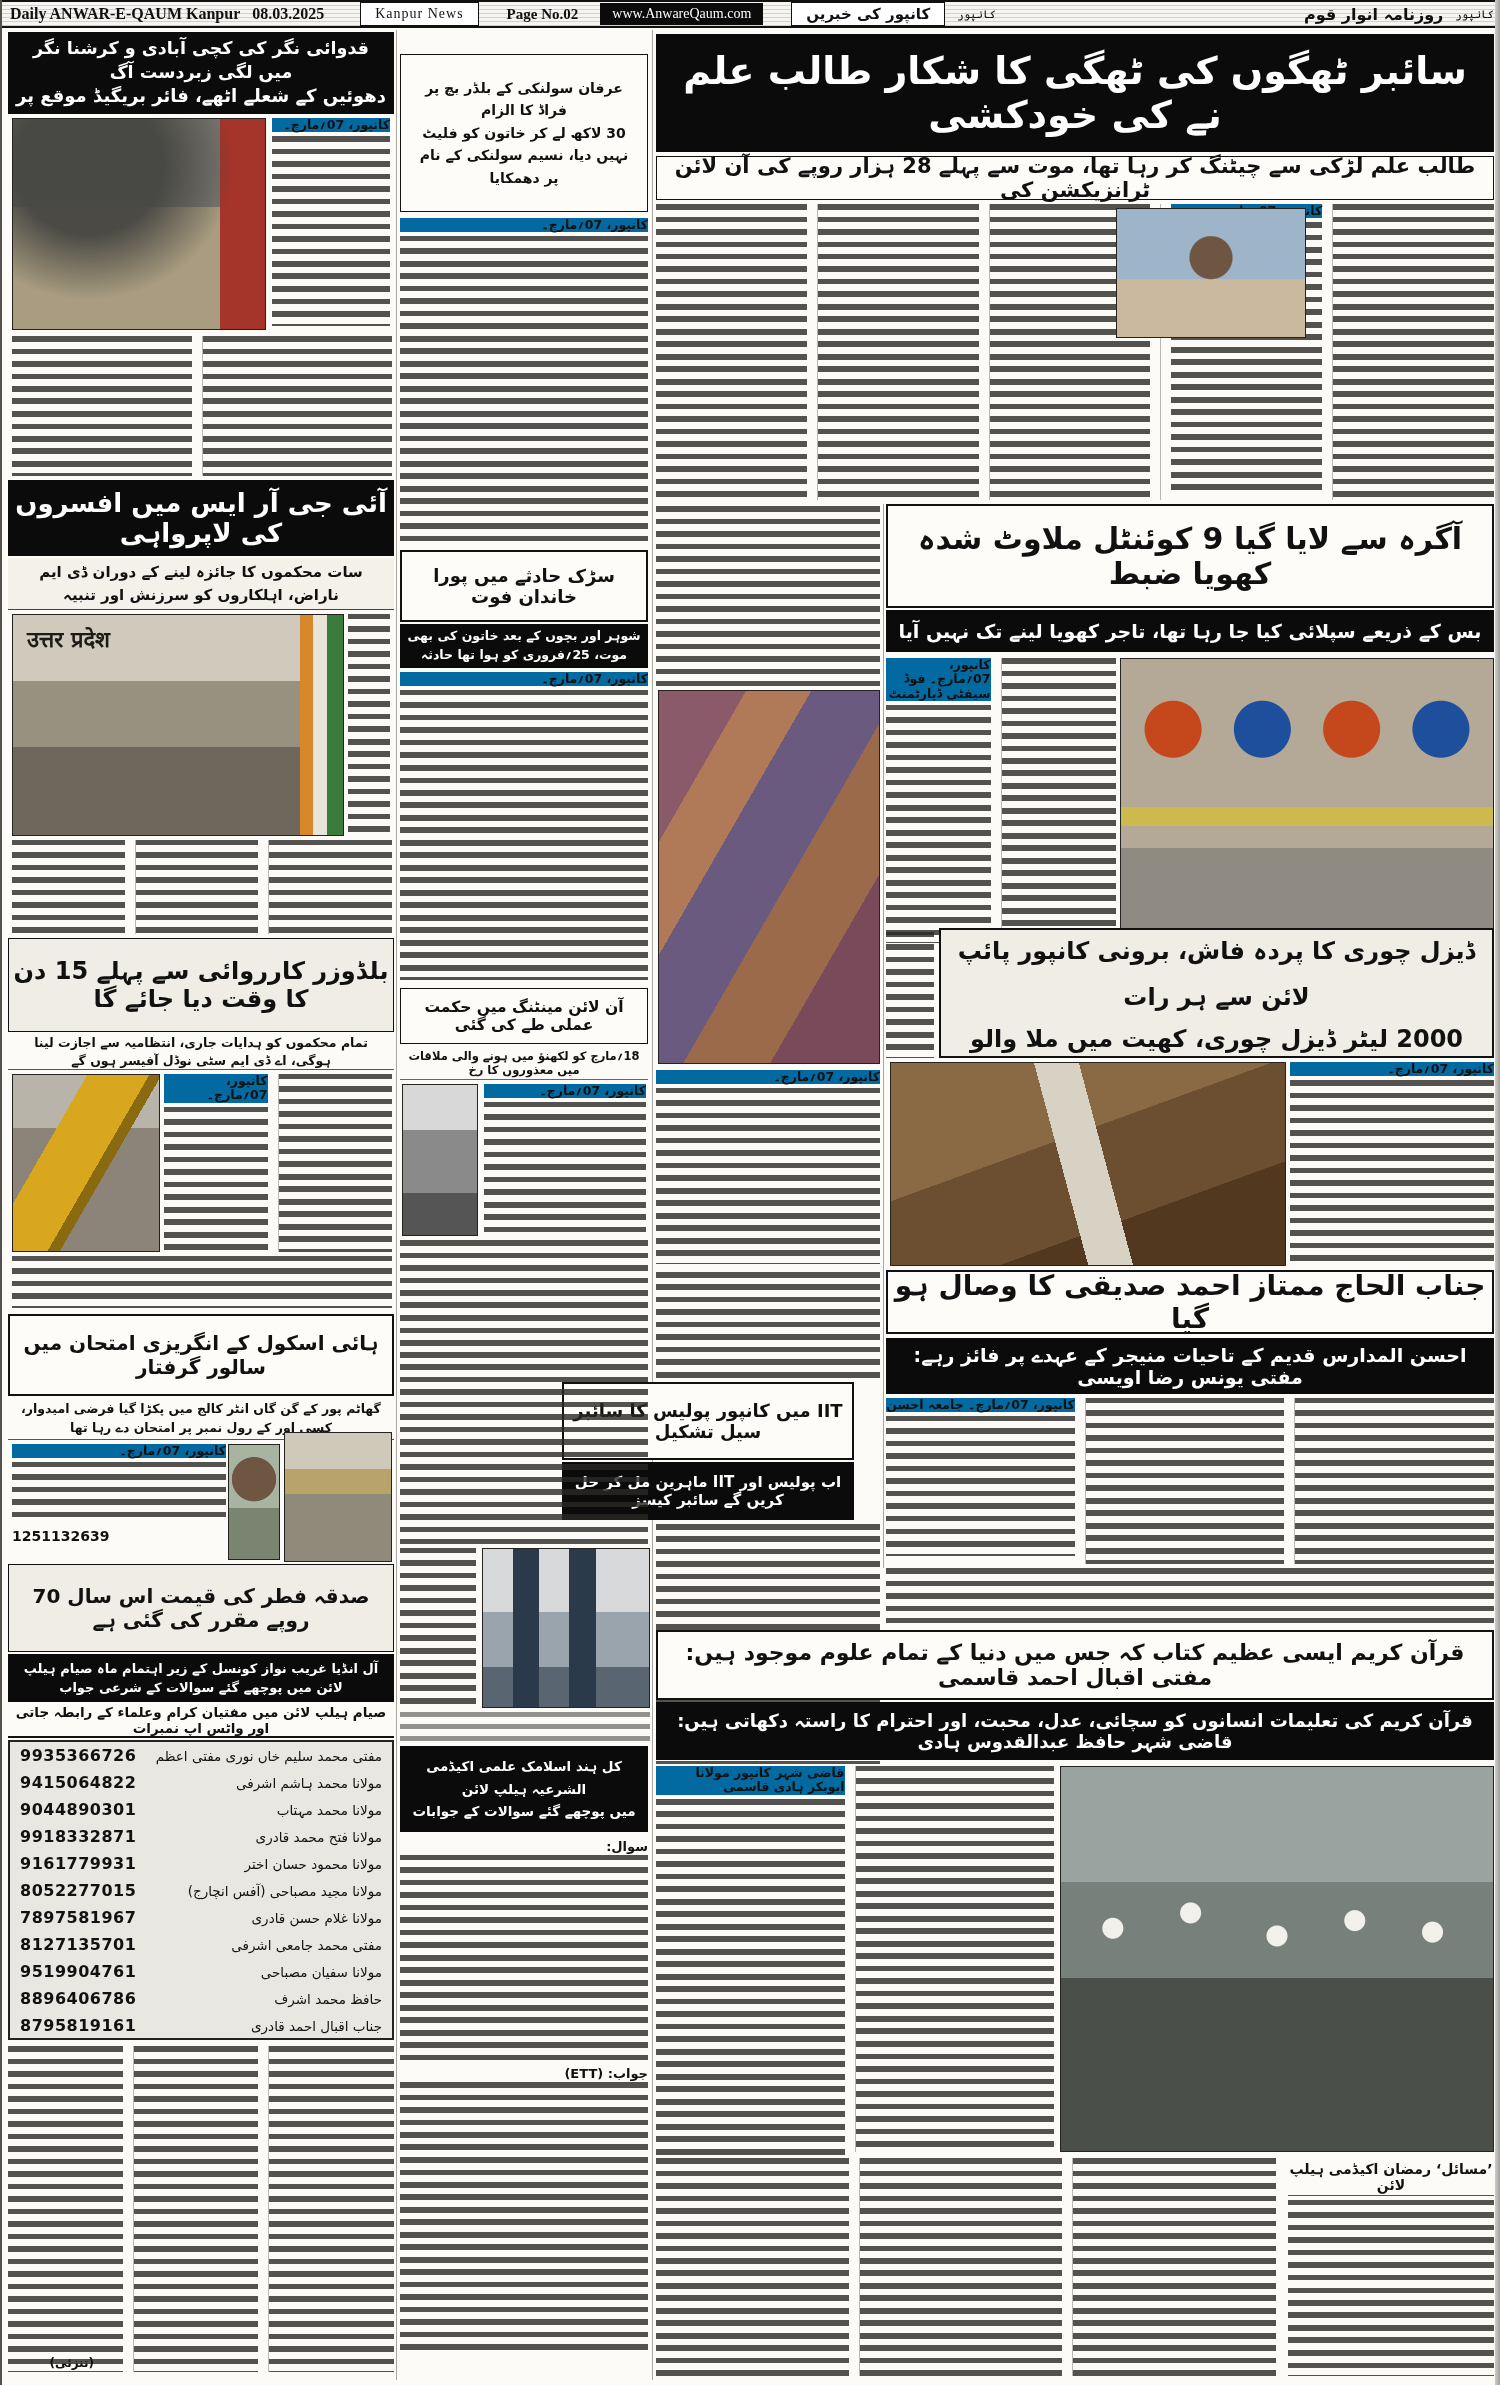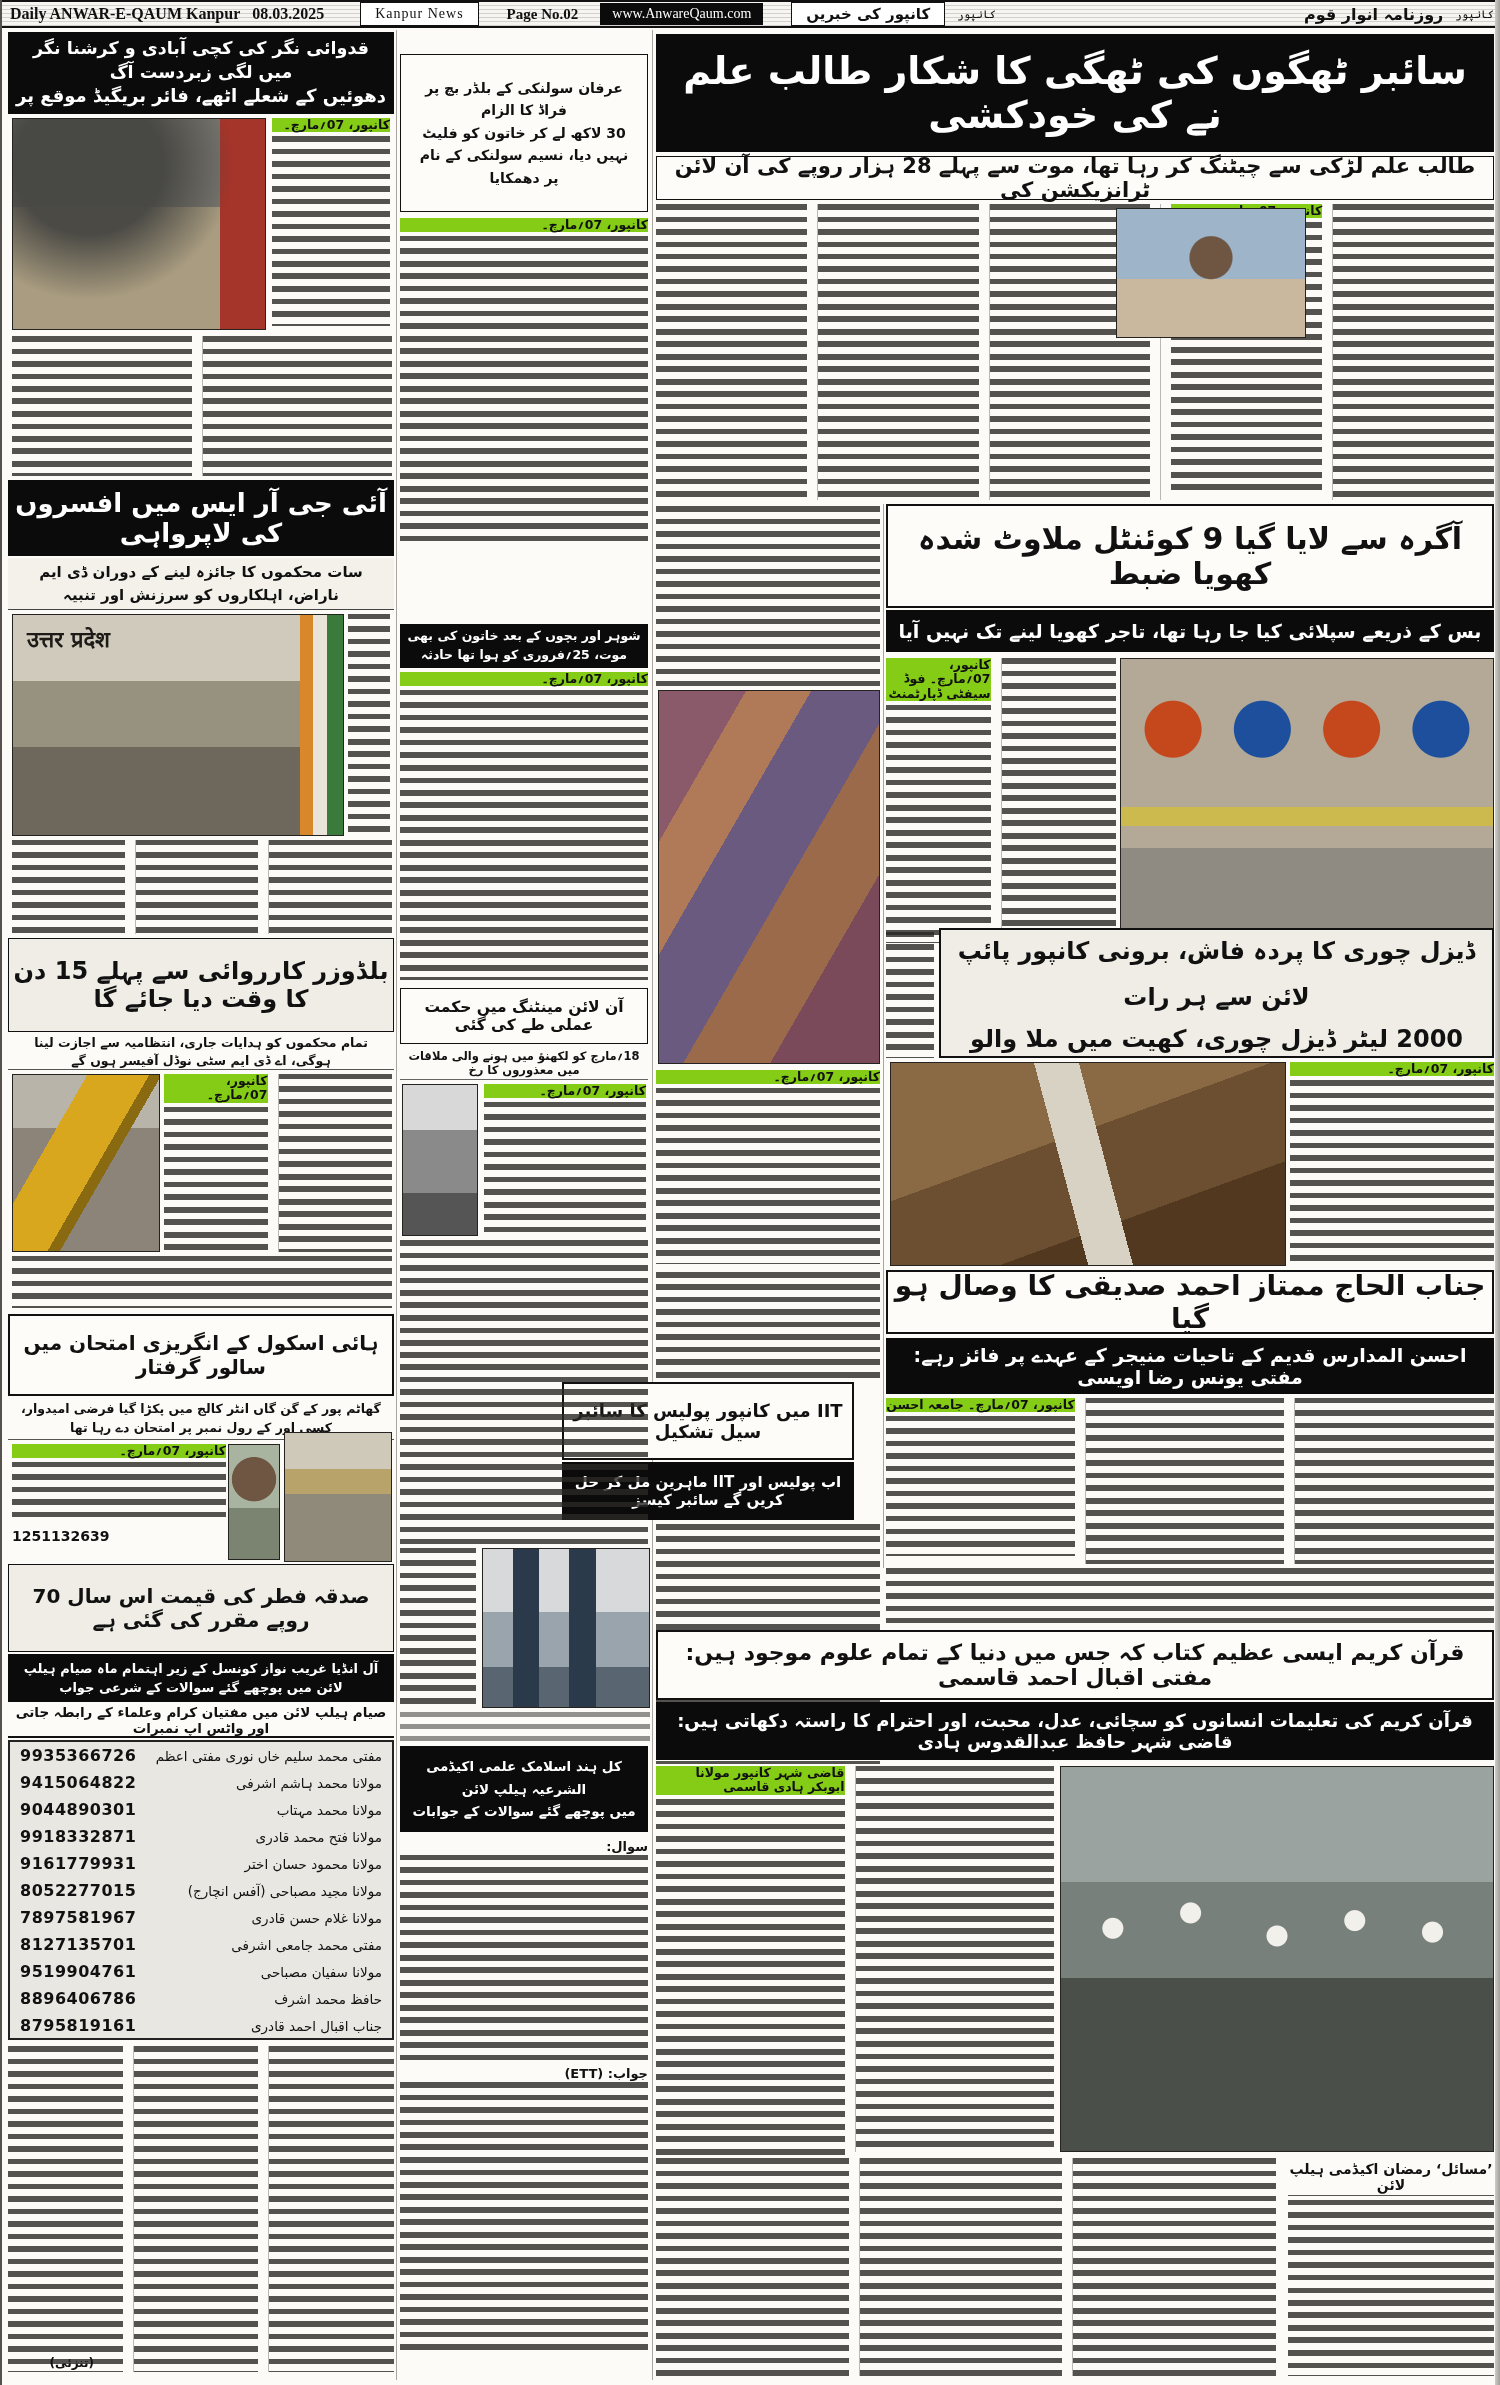--- a/index.html
+++ b/index.html
@@ -13,21 +13,21 @@
   .b{font-weight:700}
   .hl-black{background:#0b0b0b;color:#fff}
   .hl-border{background:#fdfcf9;border:2px solid #111}
   .hl-gray{background:#efede6;border:2px solid #111}
   .bar-black{background:#0b0b0b;color:#fff}
   .photo{border:1px solid #25231f}
   .vdiv{background:#aaa7a1;width:1px}
   .ts{background-image:repeating-linear-gradient(to bottom,rgba(42,40,37,.8) 0 5.5px,transparent 5.5px 12.5px)}
   .ts-l{background-image:repeating-linear-gradient(to bottom,rgba(42,40,37,.5) 0 5px,transparent 5px 12px)}
   .dl{font-weight:700;font-size:12.5px;direction:rtl;text-align:right;line-height:1.15;
-      margin-bottom:4px;background:#84cc16;display:block}
+      margin-bottom:4px;background:#0369a1;display:block}
   .colz{display:flex;gap:10px}
   .colz>div{flex:1}
   .colz>div:not(:first-child){border-left:1px solid #bbb8b2;padding-left:10px}
   #mast{display:flex;align-items:center;gap:12px;height:28px;padding:0 8px;
         border-top:2px solid #111;border-bottom:2px solid #111;
         background:repeating-linear-gradient(0deg,#d2d0cb 0 1px,#f6f5f2 1px 4px);
         font-family:"Liberation Serif",serif;white-space:nowrap}
   .mastbox{border:1px solid #111;background:#fff;padding:0 14px;height:24px;display:flex;align-items:center}
   .mastblack{background:#0b0b0b;color:#fff;padding:0 12px;height:22px;display:flex;align-items:center}
   .qa-line{direction:rtl;text-align:right;font-weight:700;font-size:13px;background:#fcfbf8;padding:1px 0}
@@ -122,20 +122,23 @@
          linear-gradient(180deg,#cfcabb 0 30%,#97917f 30% 60%,#6e685c 60%)">
     <span class="b" style="position:absolute;left:14px;top:8px;font-size:22px;color:#1d1b18">उत्तर प्रदेश</span>
   </div>
   <div class="abs ts" style="left:346px;top:614px;width:42px;height:222px"></div>
   <div class="abs colz" style="left:10px;top:840px;width:380px;height:94px">
     <div class="ts"></div>
     <div class="ts"></div>
     <div class="ts"></div>
   </div>
 
+  <div class="abs hl-border center rtl" style="left:398px;top:550px;width:248px;height:72px">
+    <span class="b" style="font-size:18px">سڑک حادثے میں پورا خاندان فوت</span>
+  </div>
   <div class="abs bar-black center rtl" style="left:398px;top:624px;width:248px;height:44px;padding:0 6px">
     <span class="b" style="font-size:12.5px;line-height:1.5">شوہر اور بچوں کے بعد خاتون کی بھی موت، 25؍فروری کو ہوا تھا حادثہ</span>
   </div>
   <div class="abs" style="left:398px;top:672px;width:248px;height:312px">
     <span class="dl">کانپور، 07؍مارچ۔</span>
     <div class="ts" style="height:290px"></div>
   </div>
 
   <div class="abs ts" style="left:654px;top:506px;width:224px;height:180px"></div>
   <div class="abs photo" style="left:656px;top:690px;width:222px;height:374px;

